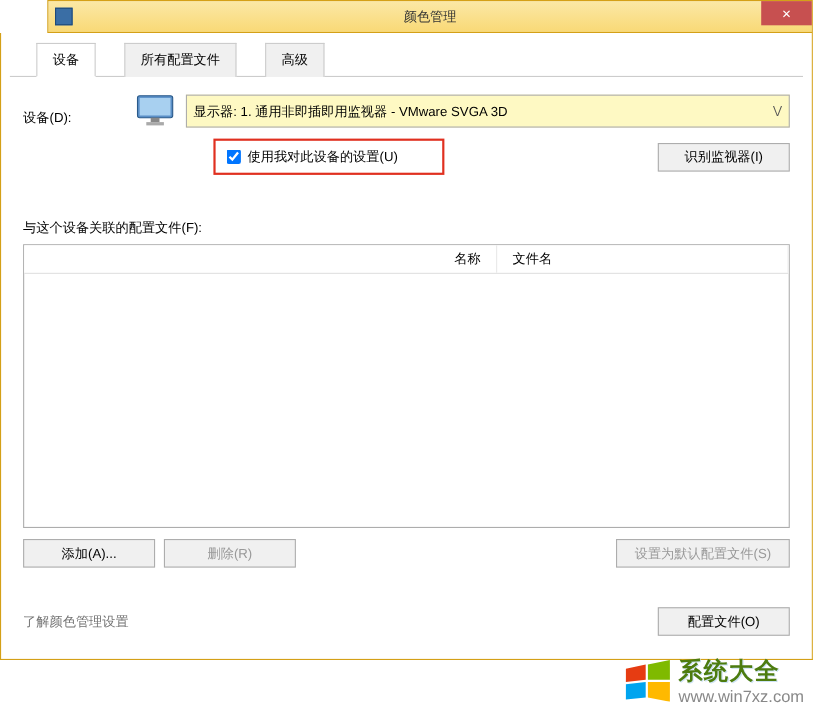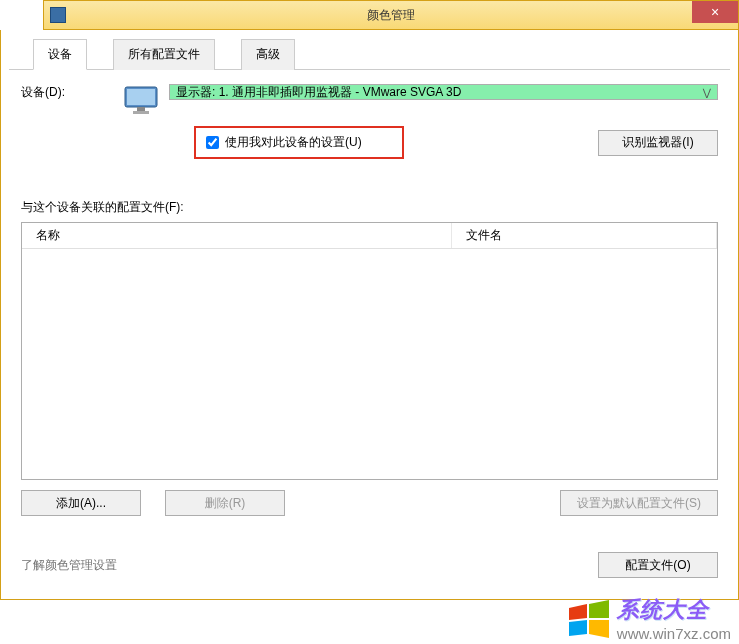--- a/index.html
+++ b/index.html
@@ -11,50 +11,50 @@
 .titlebar .close { position: absolute; right: 0; top: 0; width: 46px; height: 22px; background: #c75050; color: #fff; display: flex; align-items: center; justify-content: center; font-size: 14px; cursor: pointer; }
 
 .window-body { border: 1px solid #d4a017; border-top: none; height: 570px; padding: 8px; background: #fff; }
 
 .tabs { display: flex; border-bottom: 1px solid #ccc; margin-bottom: 14px; }
 .tab { padding: 6px 14px; border: 1px solid #ccc; border-bottom: none; background: #f0f0f0; margin-right: 2px; cursor: pointer; position: relative; top: 1px; margin-left: 24px; }
 .tab.active { background: #fff; border-bottom: 1px solid #fff; }
 
 .content { padding: 0 12px; }
 
-.row { display: flex; align-items: flex-start; margin-bottom: 10px; }
+.row { display: flex; align-items: flex-end; margin-bottom: 10px; }
 .device-label { width: 100px; }
 .monitor-icon { width: 40px; height: 32px; margin-right: 8px; display: flex; align-items: center; justify-content: center; }
 .monitor-icon svg { width: 36px; height: 30px; }
-.device-select { flex: 1; height: 16px; border: 1px solid #adadad; background: #86efac; padding: 0 6px; display: flex; align-items: center; justify-content: space-between; cursor: pointer; }
+.device-select { flex: 1; height: 30px; border: 1px solid #adadad; background: #fef9c3; padding: 0 6px; display: flex; align-items: center; justify-content: space-between; cursor: pointer; }
 .device-select .arrow { font-size: 10px; color: #555; }
 
 .checkbox-row { margin-left: 148px; display: flex; align-items: center; justify-content: space-between; margin-bottom: 40px; padding-left: 25px; }
 .checkbox-highlight { border: 2px solid #e03020; padding: 6px 40px 6px 10px; display: inline-flex; align-items: center; }
 .checkbox-highlight input { margin-right: 6px; }
 .btn { min-width: 120px; height: 26px; border: 1px solid #adadad; background: #f0f0f0; cursor: pointer; padding: 0 16px; }
 .btn:disabled { color: #999; cursor: default; }
 
 .section-label { margin-bottom: 6px; }
 .listview { border: 1px solid #adadad; height: 258px; background: #fff; margin-bottom: 10px; }
 .listview-header { display: flex; border-bottom: 1px solid #e0e0e0; background: #fff; }
 .listview-header .col { padding: 4px 14px; border-right: 1px solid #e8e8e8; }
-.col-name { flex: 0 0 430px; }
+.col-name { flex: 0 0 430px; text-align: right; }
 .col-file { flex: 1; }
 
 .button-row { display: flex; justify-content: space-between; margin-bottom: 30px; }
-.button-row .left { display: flex; gap: 24px; }
+.button-row .left { display: flex; gap: 8px; }
 
 .footer { display: flex; justify-content: space-between; align-items: center; padding-top: 6px; }
 .link { color: #737373; cursor: pointer; }
 
 .watermark { position: absolute; right: 8px; bottom: 2px; display: flex; align-items: center; gap: 6px; }
 .wm-logo { width: 44px; height: 38px; }
 .wm-text { display: flex; flex-direction: column; }
-.wm-title { font-size: 22px; font-weight: bold; font-style: italic; color: #8b5cf6; text-shadow: 1px 1px 0 #cde3f5; letter-spacing: 1px; }
+.wm-title { font-size: 22px; font-weight: bold; color: #4d7c0f; text-shadow: 1px 1px 0 #cde3f5; letter-spacing: 1px; }
 .wm-url { font-size: 15px; color: #888; text-align: right; }
 </style>
 </head>
 <body>
 
 <div class="titlebar">
   <div class="icon"></div>
   <span class="title">颜色管理</span>
   <div class="close">×</div>
 </div>

